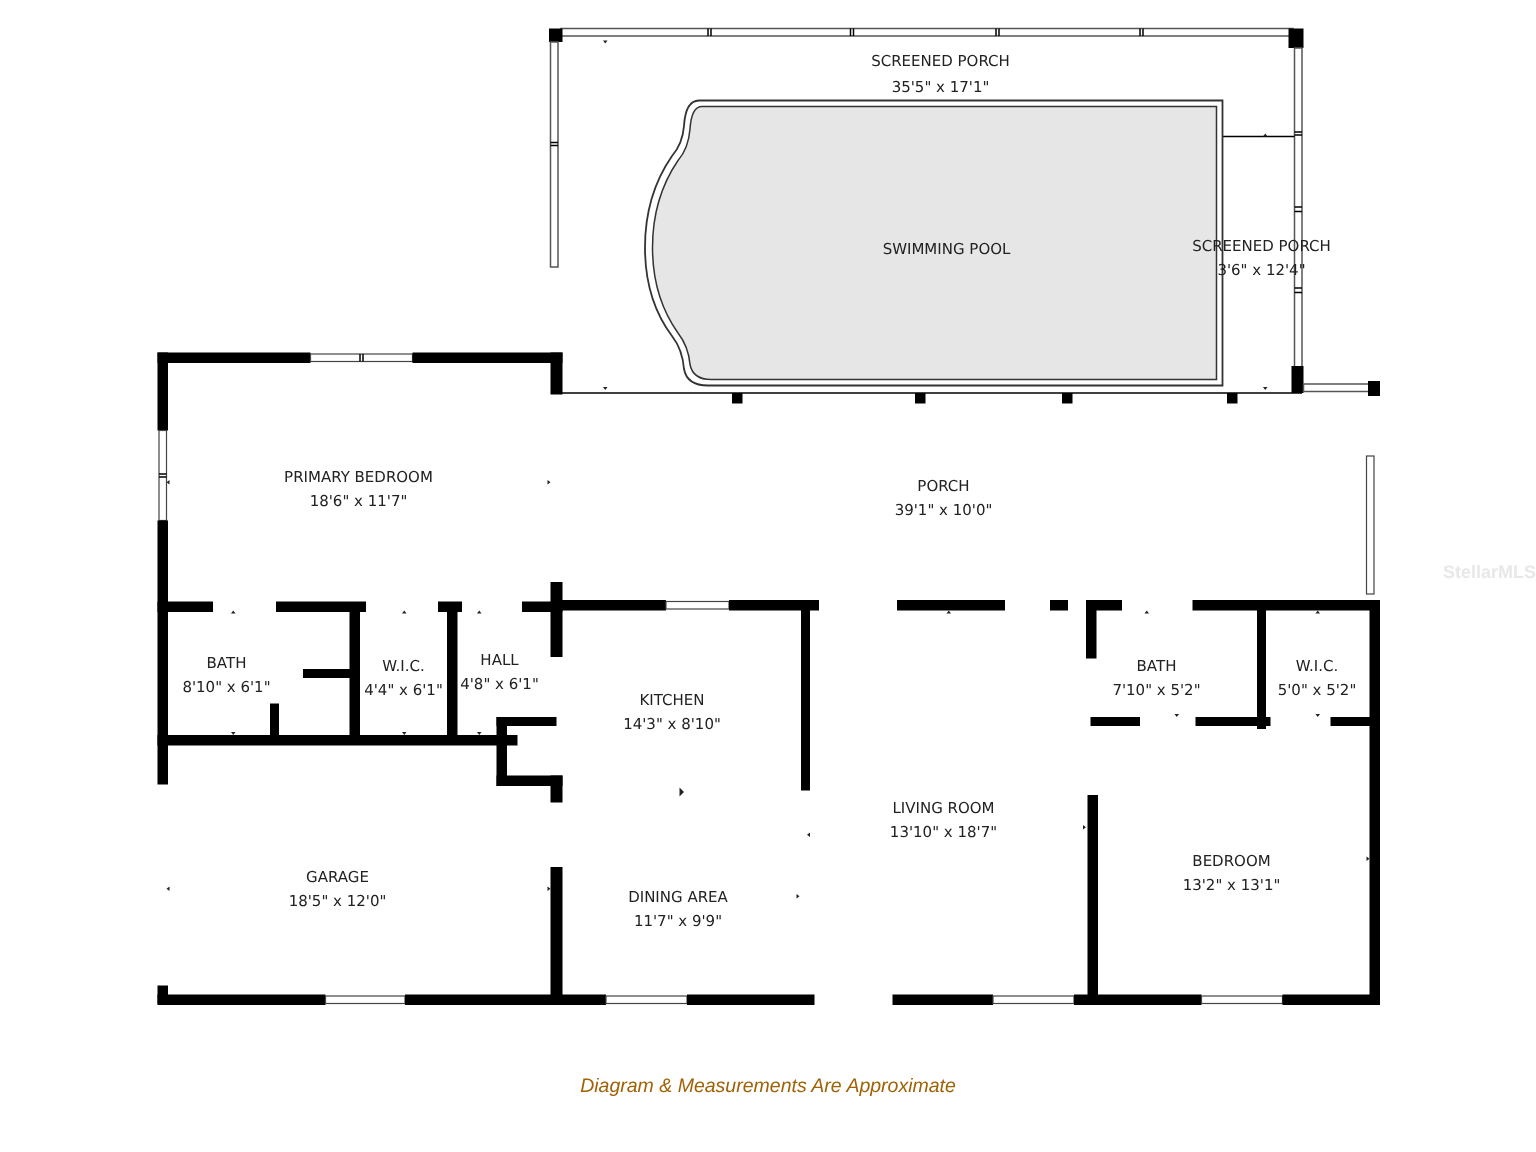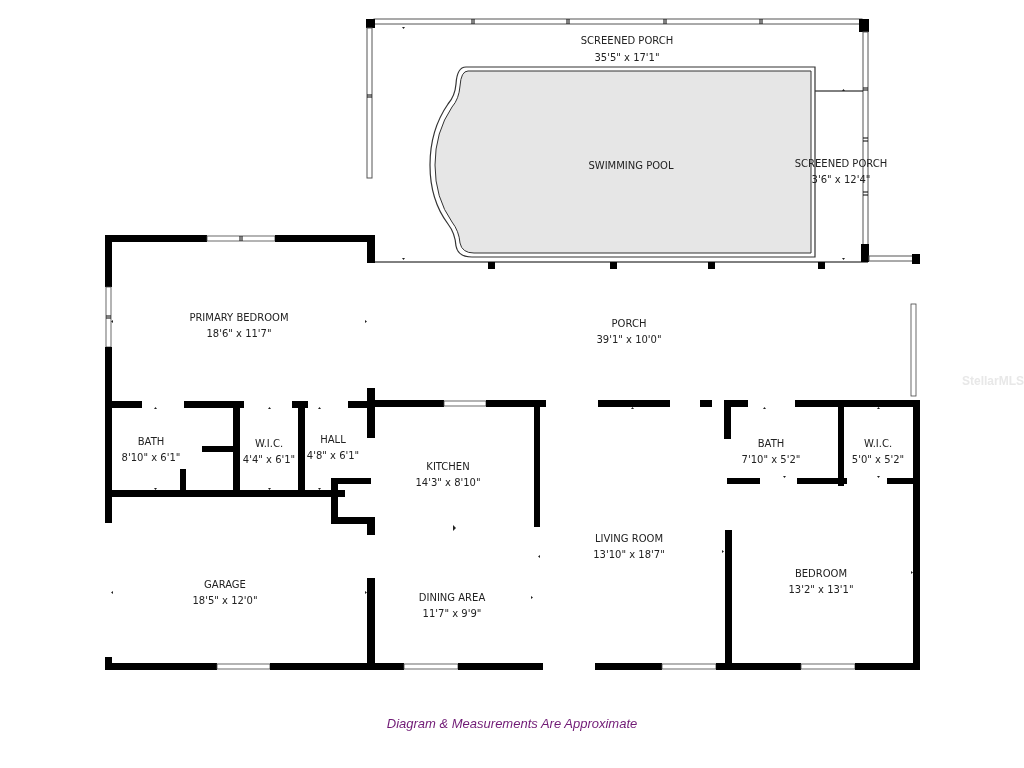--- a/index.html
+++ b/index.html
@@ -9,21 +9,21 @@
   .wall { fill: #000; }
   .thin { stroke: #000; stroke-width: 1; fill: none; }
   .screen { fill: #fff; stroke: #555; stroke-width: 1; }
   .window { fill: #fff; stroke: #444; stroke-width: 0.8; }
   .pool-out { fill: #fff; stroke: #333; stroke-width: 1.2; }
   .pool-in { fill: #e6e6e6; stroke: #333; stroke-width: 1; }
   .lbl { font-family: "DejaVu Sans", sans-serif; font-size: 10px; fill: #222; text-anchor: middle; }
   .dim { font-family: "DejaVu Sans", sans-serif; font-size: 10px; fill: #222; text-anchor: middle; }
   .tick { fill: #222; }
   .caption { position: absolute; left: 0; width: 1024px; top: 716px; text-align: center;
-             font-family: "Liberation Sans", sans-serif; font-style: italic; font-size: 13px; color: #701a75; }
+             font-family: "Liberation Sans", sans-serif; font-style: italic; font-size: 13px; color: #a16207; }
   .watermark { position: absolute; left: 962px; top: 374px; font-family: "Liberation Sans", sans-serif;
                font-size: 12px; color: #e8e8e8; font-weight: bold; }
 </style>
 </head>
 <body>
 
 <svg id="plan" viewBox="0 0 1024 768" xmlns="http://www.w3.org/2000/svg">
 
   <g>
 

